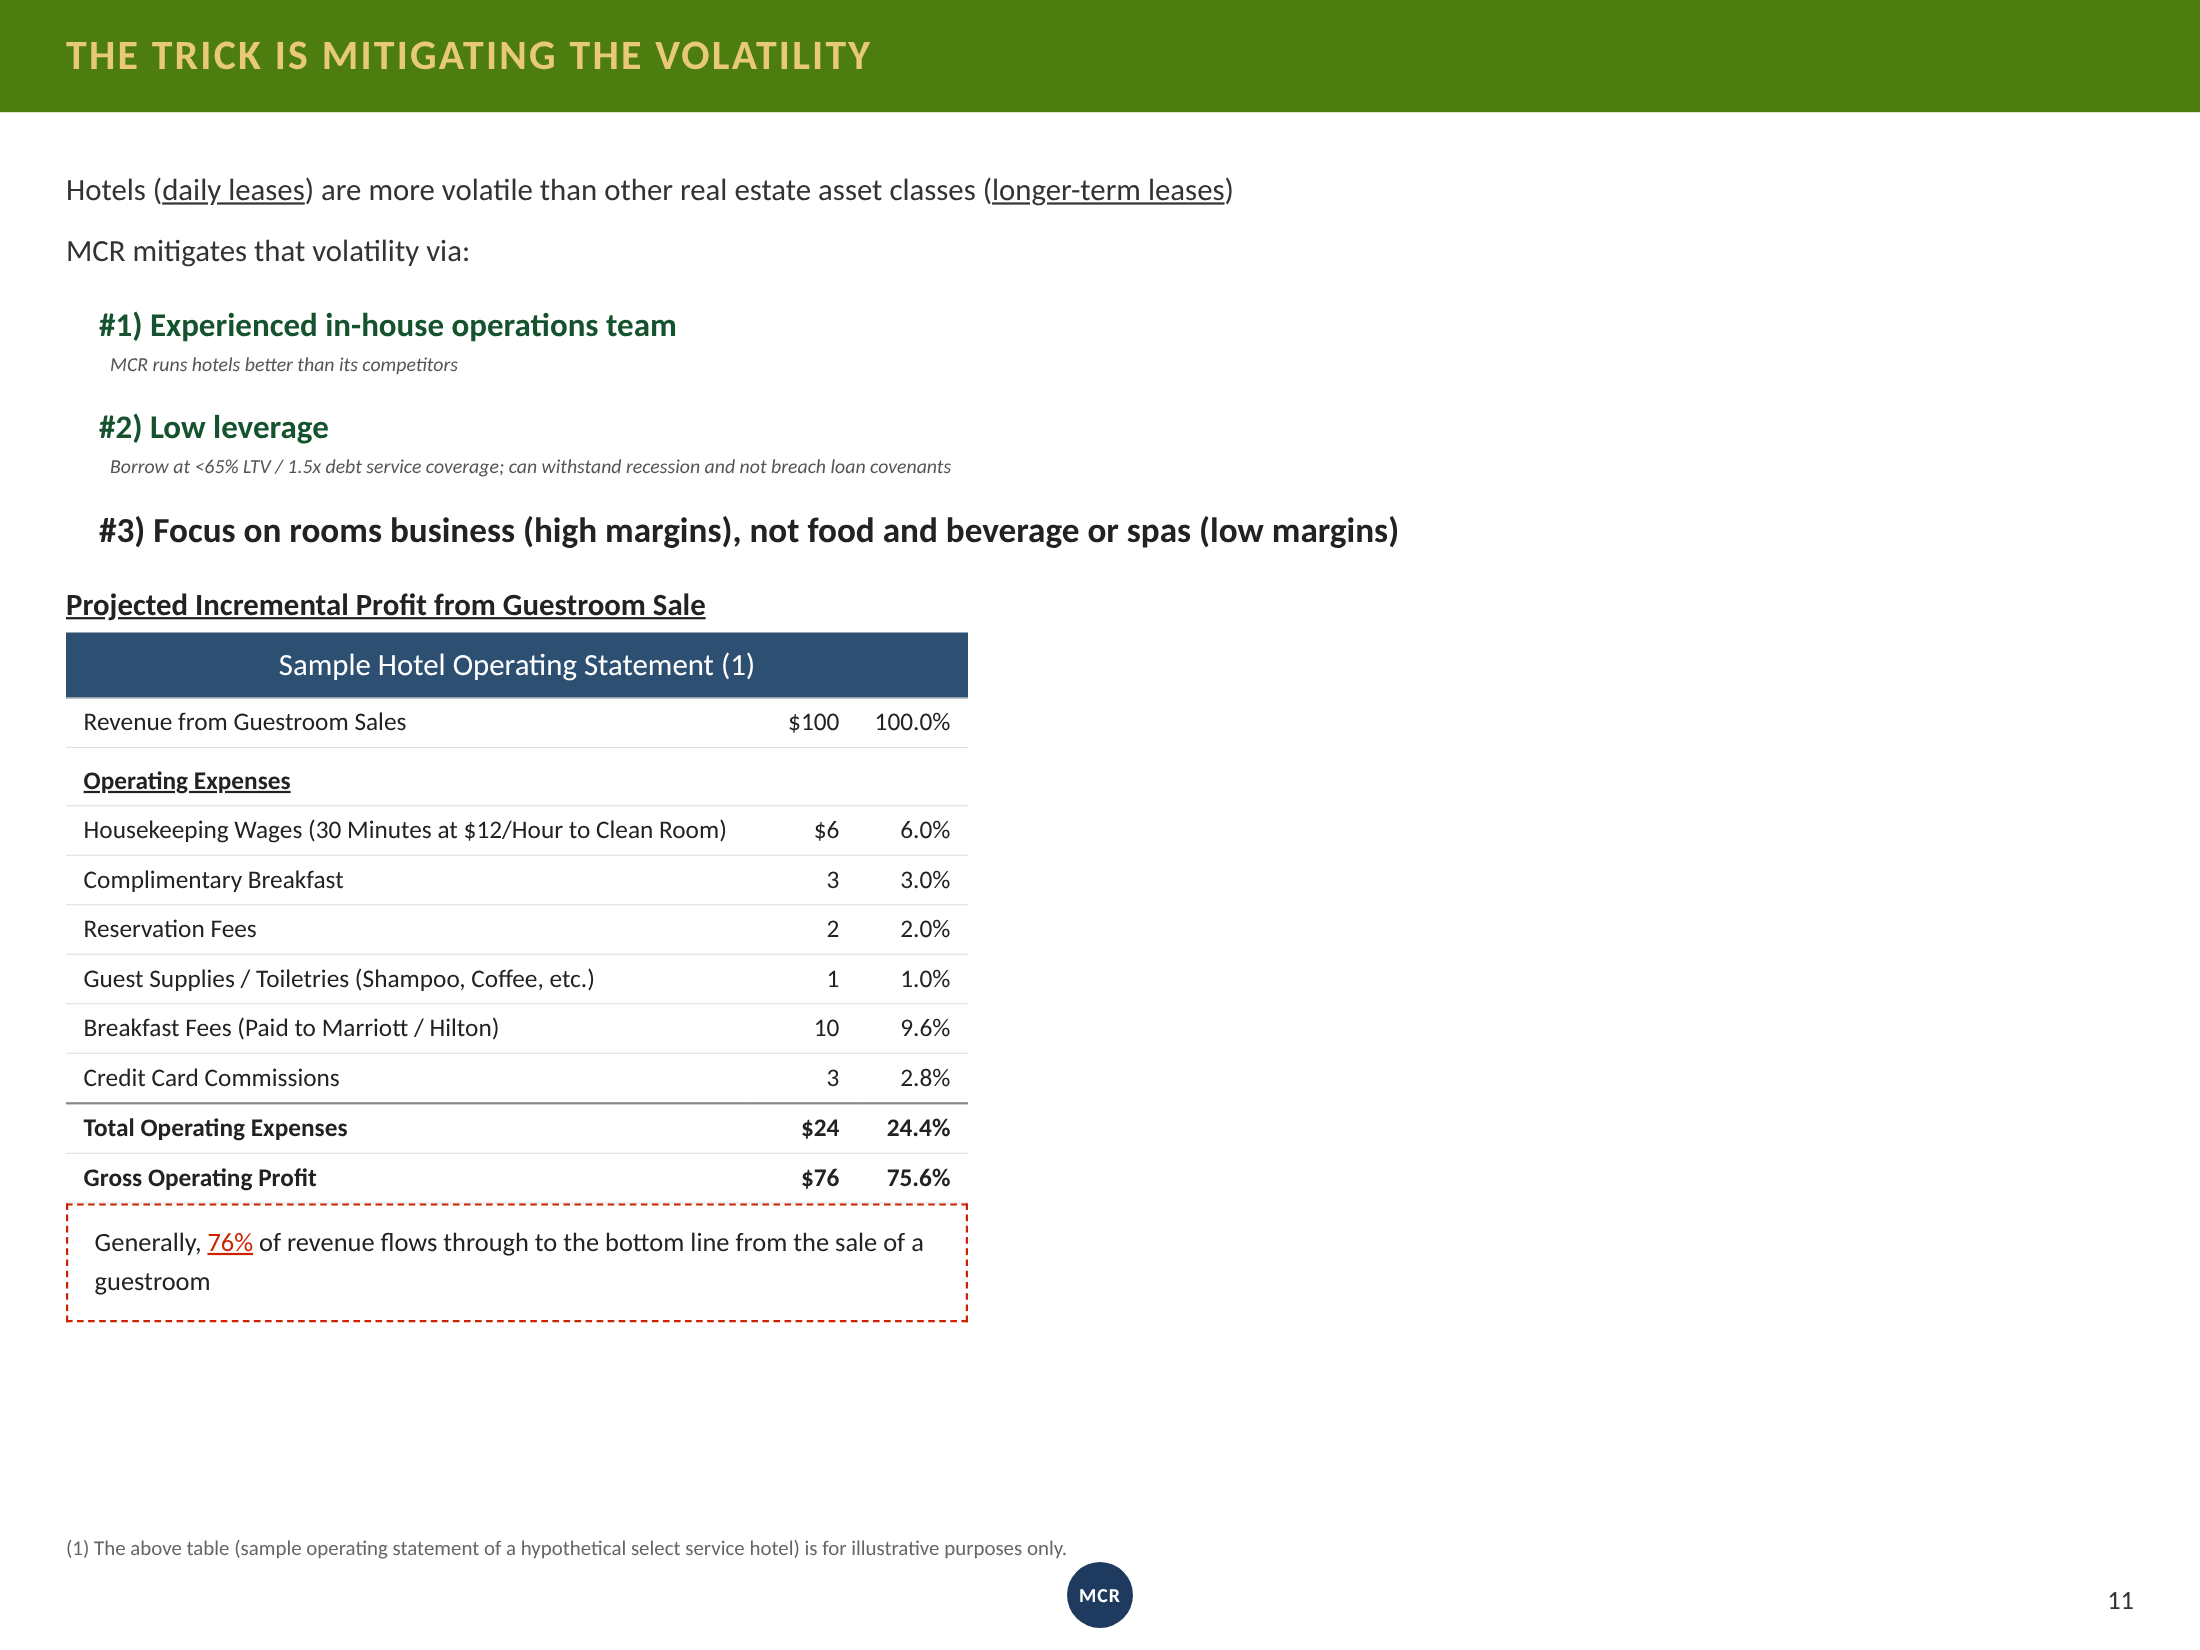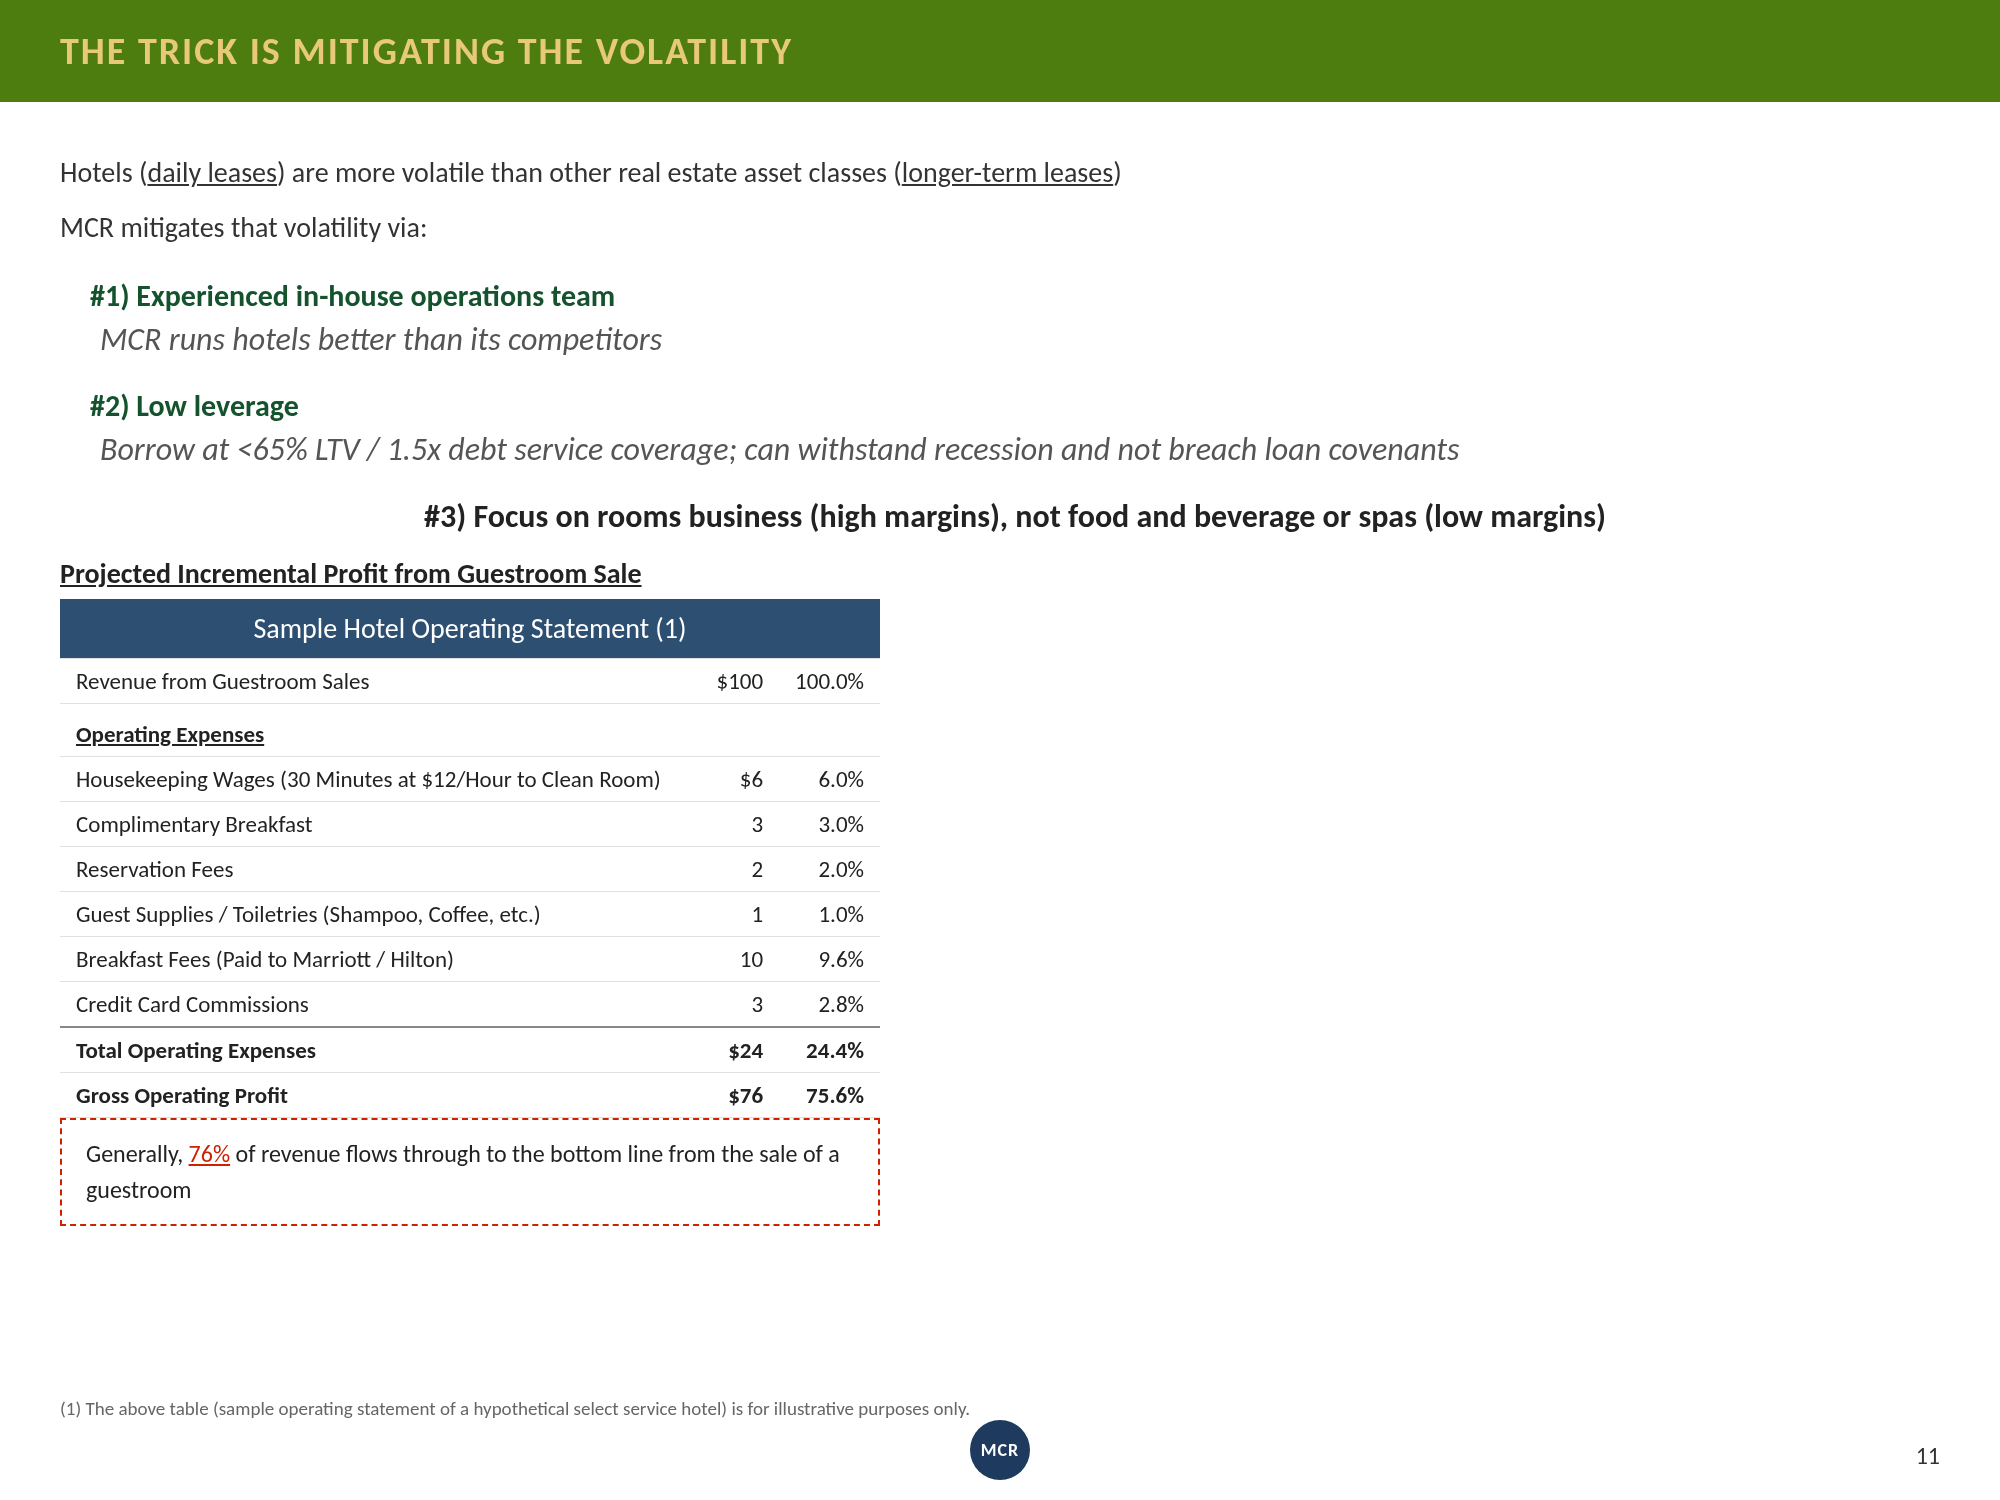--- a/index.html
+++ b/index.html
@@ -51,33 +51,32 @@
       margin-bottom: 28px;
       padding-left: 30px;
     }
     .point-heading {
       font-size: 30px;
       font-weight: 700;
       color: #14532d;
       margin-bottom: 6px;
     }
     .point-subtext {
-      font-size: 32px;
+      font-size: 18px;
       font-style: italic;
       color: #555;
       padding-left: 10px;
     }
 
     .point3-heading {
       font-size: 32px;
       font-weight: 700;
       color: #222;
-      margin-bottom: 20px;
+      margin-bottom: 30px;
       padding-left: 30px;
-      text-align: center;
     }
 
     .table-section {
       display: flex;
       flex-direction: column;
       align-items: flex-start;
       margin-bottom: 20px;
     }
 
     .table-title {

